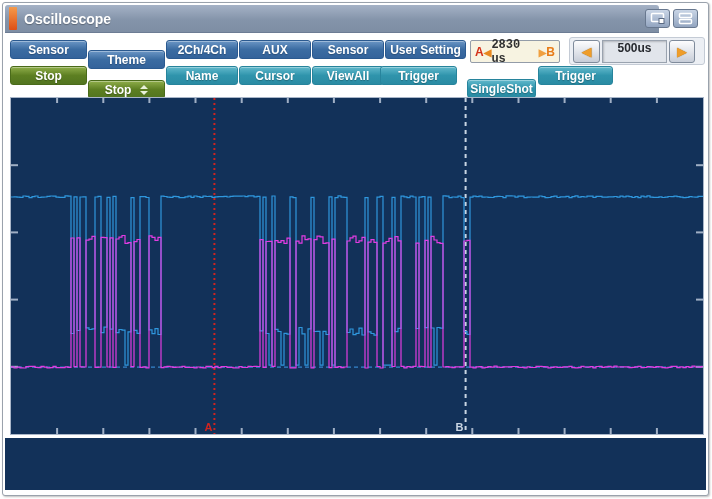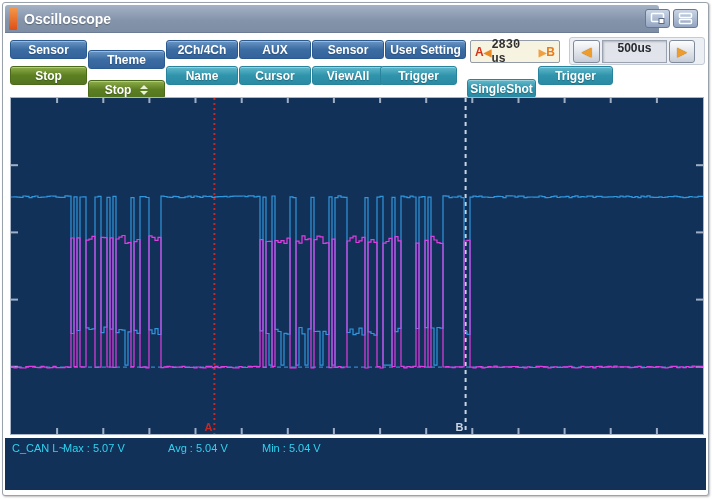--- a/index.html
+++ b/index.html
@@ -182,19 +182,13 @@
       <line x1="0" y1="269.1" x2="692" y2="269.1" stroke="#3f9ae8" stroke-width="1" stroke-dasharray="4 3"></line>
       <line x1="203.4" y1="0" x2="203.4" y2="336" stroke="#cf2420" stroke-width="2" stroke-dasharray="2 3"></line>
       <line x1="454.6" y1="0" x2="454.6" y2="336" stroke="#c9d5e3" stroke-width="2" stroke-dasharray="4 4"></line>
       <polyline points="0,99.0 3,99.0 3,98.9 6,98.9 6,99.1 9,99.1 9,99.4 12,99.4 12,98.0 15,98.0 15,98.3 18,98.3 18,99.7 21,99.7 21,98.6 24,98.6 24,98.0 27,98.0 27,99.5 30,99.5 30,99.2 33,99.2 33,99.0 36,99.0 36,98.3 39,98.3 39,98.0 42,98.0 42,98.1 45,98.1 45,99.2 48,99.2 48,99.4 51,99.4 51,99.4 54,99.4 54,97.9 57,97.9 57,98.2 60,98.2 60,235.5 63,235.5 63,98.9 66,98.9 66,232.5 69,232.5 69,99.0 72,99.0 72,98.9 75,98.9 75,229.9 78,229.9 78,231.5 81,231.5 81,230.8 84,230.8 84,99.0 87,99.0 87,98.3 90,98.3 90,234.6 93,234.6 93,229.2 96,229.2 96,99.3 99,99.3 99,231.2 102,231.2 102,98.4 105,98.4 105,234.7 108,234.7 108,231.5 111,231.5 111,232.1 114,232.1 114,267.1 117,267.1 117,233.9 120,233.9 120,99.6 123,99.6 123,232.3 126,232.3 126,235.4 129,235.4 129,98.6 132,98.6 132,98.7 135,98.7 135,99.5 138,99.5 138,231.9 141,231.9 141,235.7 144,235.7 144,230.7 147,230.7 147,236.5 150,236.5 150,98.1 153,98.1 153,98.5 156,98.5 156,99.1 159,99.1 159,99.4 162,99.4 162,98.4 165,98.4 165,98.7 168,98.7 168,99.6 171,99.6 171,99.7 174,99.7 174,98.9 177,98.9 177,98.2 180,98.2 180,99.3 183,99.3 183,98.0 186,98.0 186,98.7 189,98.7 189,99.4 192,99.4 192,98.2 195,98.2 195,98.5 198,98.5 198,98.3 201,98.3 201,99.3 204,99.3 204,98.9 207,98.9 207,98.6 210,98.6 210,98.7 213,98.7 213,98.3 216,98.3 216,99.0 219,99.0 219,98.4 222,98.4 222,98.1 225,98.1 225,98.1 228,98.1 228,98.1 231,98.1 231,98.0 234,98.0 234,98.7 237,98.7 237,97.9 240,97.9 240,97.9 243,97.9 243,98.8 246,98.8 246,98.4 249,98.4 249,232.9 252,232.9 252,99.2 255,99.2 255,235.5 258,235.5 258,267.1 261,267.1 261,98.0 264,98.0 264,231.3 267,231.3 267,233.5 270,233.5 270,267.1 273,267.1 273,235.4 276,235.4 276,236.2 279,236.2 279,98.8 282,98.8 282,99.6 285,99.6 285,267.1 288,267.1 288,229.5 291,229.5 291,235.9 294,235.9 294,267.1 297,267.1 297,230.9 300,230.9 300,99.3 303,99.3 303,233.5 306,233.5 306,233.4 309,233.4 309,267.1 312,267.1 312,233.4 315,233.4 315,236.5 318,236.5 318,98.9 321,98.9 321,267.1 324,267.1 324,99.6 327,99.6 327,97.9 330,97.9 330,99.2 333,99.2 333,99.3 336,99.3 336,234.5 339,234.5 339,231.0 342,231.0 342,236.7 345,236.7 345,235.3 348,235.3 348,230.1 351,230.1 351,237.0 354,237.0 354,99.7 357,99.7 357,233.8 360,233.8 360,235.5 363,235.5 363,237.2 366,237.2 366,99.1 369,99.1 369,98.4 372,98.4 372,267.1 375,267.1 375,267.1 378,267.1 378,267.1 381,267.1 381,99.3 384,99.3 384,233.6 387,233.6 387,230.4 390,230.4 390,98.1 393,98.1 393,98.8 396,98.8 396,99.6 399,99.6 399,98.2 402,98.2 402,99.0 405,99.0 405,230.5 408,230.5 408,99.1 411,99.1 411,98.7 414,98.7 414,229.7 417,229.7 417,99.1 420,99.1 420,230.0 423,230.0 423,267.1 426,267.1 426,229.5 429,229.5 429,230.1 432,230.1 432,97.9 435,97.9 435,98.2 438,98.2 438,99.6 441,99.6 441,99.0 444,99.0 444,99.1 447,99.1 447,98.1 450,98.1 450,99.6 453,99.6 453,233.7 456,233.7 456,236.3 459,236.3 459,99.1 462,99.1 462,98.1 465,98.1 465,98.6 468,98.6 468,98.1 471,98.1 471,99.2 474,99.2 474,99.0 477,99.0 477,99.3 480,99.3 480,99.5 483,99.5 483,98.6 486,98.6 486,98.3 489,98.3 489,98.5 492,98.5 492,99.6 495,99.6 495,97.9 498,97.9 498,97.9 501,97.9 501,98.0 504,98.0 504,99.2 507,99.2 507,98.2 510,98.2 510,98.2 513,98.2 513,99.6 516,99.6 516,99.2 519,99.2 519,99.0 522,99.0 522,99.1 525,99.1 525,99.2 528,99.2 528,98.0 531,98.0 531,98.6 534,98.6 534,99.6 537,99.6 537,99.5 540,99.5 540,98.6 543,98.6 543,98.2 546,98.2 546,99.5 549,99.5 549,98.9 552,98.9 552,98.8 555,98.8 555,98.4 558,98.4 558,99.7 561,99.7 561,98.6 564,98.6 564,97.9 567,97.9 567,99.2 570,99.2 570,98.6 573,98.6 573,99.0 576,99.0 576,98.1 579,98.1 579,98.2 582,98.2 582,99.4 585,99.4 585,98.4 588,98.4 588,98.3 591,98.3 591,99.2 594,99.2 594,99.1 597,99.1 597,98.9 600,98.9 600,98.8 603,98.8 603,98.5 606,98.5 606,99.2 609,99.2 609,98.2 612,98.2 612,98.8 615,98.8 615,98.2 618,98.2 618,98.6 621,98.6 621,99.5 624,99.5 624,98.7 627,98.7 627,99.6 630,99.6 630,98.2 633,98.2 633,98.9 636,98.9 636,97.9 639,97.9 639,99.1 642,99.1 642,99.3 645,99.3 645,99.3 648,99.3 648,98.8 651,98.8 651,99.5 654,99.5 654,99.1 657,99.1 657,98.5 660,98.5 660,98.7 663,98.7 663,98.2 666,98.2 666,98.6 669,98.6 669,99.1 672,99.1 672,99.6 675,99.6 675,99.3 678,99.3 678,98.6 681,98.6 681,99.0 684,99.0 684,99.2 687,99.2 687,98.4 690,98.4 690,98.4 693,98.4" fill="none" stroke="#2f97dd" stroke-width="1.2"></polyline>
       <polyline points="0,268.8 3,268.8 3,270.0 6,270.0 6,269.2 9,269.2 9,269.9 12,269.9 12,270.0 15,270.0 15,268.6 18,268.6 18,268.3 21,268.3 21,268.3 24,268.3 24,269.4 27,269.4 27,269.7 30,269.7 30,268.4 33,268.4 33,269.1 36,269.1 36,269.8 39,269.8 39,269.7 42,269.7 42,268.3 45,268.3 45,269.6 48,269.6 48,269.7 51,269.7 51,269.6 54,269.6 54,268.8 57,268.8 57,269.4 60,269.4 60,140.0 63,140.0 63,268.6 66,268.6 66,139.8 69,139.8 69,268.9 72,268.9 72,269.0 75,269.0 75,142.2 78,142.2 78,141.1 81,141.1 81,138.4 84,138.4 84,269.3 87,269.3 87,269.1 90,269.1 90,139.3 93,139.3 93,139.7 96,139.7 96,269.0 99,269.0 99,139.8 102,139.8 102,269.3 105,269.3 105,141.0 108,141.0 108,139.2 111,139.2 111,137.5 114,137.5 114,145.4 117,145.4 117,144.6 120,144.6 120,268.7 123,268.7 123,143.7 126,143.7 126,141.5 129,141.5 129,269.3 132,269.3 132,268.8 135,268.8 135,269.8 138,269.8 138,137.9 141,137.9 141,139.3 144,139.3 144,142.3 147,142.3 147,139.4 150,139.4 150,269.7 153,269.7 153,268.8 156,268.8 156,268.4 159,268.4 159,268.9 162,268.9 162,269.3 165,269.3 165,269.2 168,269.2 168,269.0 171,269.0 171,268.4 174,268.4 174,269.4 177,269.4 177,269.3 180,269.3 180,269.3 183,269.3 183,269.8 186,269.8 186,269.0 189,269.0 189,269.6 192,269.6 192,269.9 195,269.9 195,268.4 198,268.4 198,268.4 201,268.4 201,269.6 204,269.6 204,268.3 207,268.3 207,269.7 210,269.7 210,268.6 213,268.6 213,268.5 216,268.5 216,269.3 219,269.3 219,269.4 222,269.4 222,269.8 225,269.8 225,270.0 228,270.0 228,268.7 231,268.7 231,269.5 234,269.5 234,269.5 237,269.5 237,268.3 240,268.3 240,268.5 243,268.5 243,268.3 246,268.3 246,268.5 249,268.5 249,141.6 252,141.6 252,269.3 255,269.3 255,143.5 258,143.5 258,143.3 261,143.3 261,268.4 264,268.4 264,142.6 267,142.6 267,144.3 270,144.3 270,142.6 273,142.6 273,145.4 276,145.4 276,140.1 279,140.1 279,269.8 282,269.8 282,269.8 285,269.8 285,143.1 288,143.1 288,145.1 291,145.1 291,137.8 294,137.8 294,141.6 297,141.6 297,140.8 300,140.8 300,269.9 303,269.9 303,141.6 306,141.6 306,138.2 309,138.2 309,138.8 312,138.8 312,145.3 315,145.3 315,144.9 318,144.9 318,269.6 321,269.6 321,141.2 324,141.2 324,269.4 327,269.4 327,268.6 330,268.6 330,269.6 333,269.6 333,269.0 336,269.0 336,143.0 339,143.0 339,139.8 342,139.8 342,138.2 345,138.2 345,144.5 348,144.5 348,142.9 351,142.9 351,139.4 354,139.4 354,270.0 357,270.0 357,144.1 360,144.1 360,141.6 363,141.6 363,144.4 366,144.4 366,268.5 369,268.5 369,270.0 372,270.0 372,145.1 375,145.1 375,143.5 378,143.5 378,140.3 381,140.3 381,268.5 384,268.5 384,138.7 387,138.7 387,142.8 390,142.8 390,268.4 393,268.4 393,269.8 396,269.8 396,268.6 399,268.6 399,269.1 402,269.1 402,268.4 405,268.4 405,145.1 408,145.1 408,268.3 411,268.3 411,268.6 414,268.6 414,142.3 417,142.3 417,269.2 420,269.2 420,138.3 423,138.3 423,142.0 426,142.0 426,144.7 429,144.7 429,145.4 432,145.4 432,269.0 435,269.0 435,268.6 438,268.6 438,269.1 441,269.1 441,269.7 444,269.7 444,268.9 447,268.9 447,268.9 450,268.9 450,268.8 453,268.8 453,143.0 456,143.0 456,142.3 459,142.3 459,269.1 462,269.1 462,269.9 465,269.9 465,268.8 468,268.8 468,268.7 471,268.7 471,269.9 474,269.9 474,269.4 477,269.4 477,268.7 480,268.7 480,269.2 483,269.2 483,268.2 486,268.2 486,269.2 489,269.2 489,269.5 492,269.5 492,268.8 495,268.8 495,268.9 498,268.9 498,268.8 501,268.8 501,268.5 504,268.5 504,268.5 507,268.5 507,269.3 510,269.3 510,269.4 513,269.4 513,269.9 516,269.9 516,268.9 519,268.9 519,269.5 522,269.5 522,269.5 525,269.5 525,268.3 528,268.3 528,268.3 531,268.3 531,268.7 534,268.7 534,268.8 537,268.8 537,269.8 540,269.8 540,269.4 543,269.4 543,268.8 546,268.8 546,269.5 549,269.5 549,269.4 552,269.4 552,268.9 555,268.9 555,268.9 558,268.9 558,268.3 561,268.3 561,269.6 564,269.6 564,269.9 567,269.9 567,269.6 570,269.6 570,268.4 573,268.4 573,269.0 576,269.0 576,269.1 579,269.1 579,268.7 582,268.7 582,269.9 585,269.9 585,268.5 588,268.5 588,268.4 591,268.4 591,269.3 594,269.3 594,268.8 597,268.8 597,268.3 600,268.3 600,269.2 603,269.2 603,268.2 606,268.2 606,269.0 609,269.0 609,268.9 612,268.9 612,268.8 615,268.8 615,268.8 618,268.8 618,269.6 621,269.6 621,269.4 624,269.4 624,268.8 627,268.8 627,268.4 630,268.4 630,269.6 633,269.6 633,269.5 636,269.5 636,268.7 639,268.7 639,268.8 642,268.8 642,269.3 645,269.3 645,268.7 648,268.7 648,268.8 651,268.8 651,269.7 654,269.7 654,269.9 657,269.9 657,269.4 660,269.4 660,268.3 663,268.3 663,268.3 666,268.3 666,269.6 669,269.6 669,268.8 672,268.8 672,269.6 675,269.6 675,268.7 678,268.7 678,269.3 681,269.3 681,268.2 684,268.2 684,269.0 687,269.0 687,269.2 690,269.2 690,268.5 693,268.5" fill="none" stroke="#e23ce2" stroke-width="1.2"></polyline>
       <text x="193.4" y="333" fill="#cf2420" font-size="11" font-weight="bold" font-family="Liberation Sans, sans-serif">A</text>
       <text x="444.6" y="333" fill="#c9d5e3" font-size="11" font-weight="bold" font-family="Liberation Sans, sans-serif">B</text>
     </svg></div>
 
 <div class="abs status" id="status">
-    <div class="meas-row" style="top: 4px; color: rgb(47, 211, 240);">
-      <span style="left: 7px;">C_CAN L~</span>
-      <span style="left: 58px;">Max : 5.07 V</span>
-      <span style="left: 163px;">Avg : 5.04 V</span>
-      <span style="left: 257px;">Min : 5.04 V</span>
-    </div>
   </div>
 
 </body></html>

